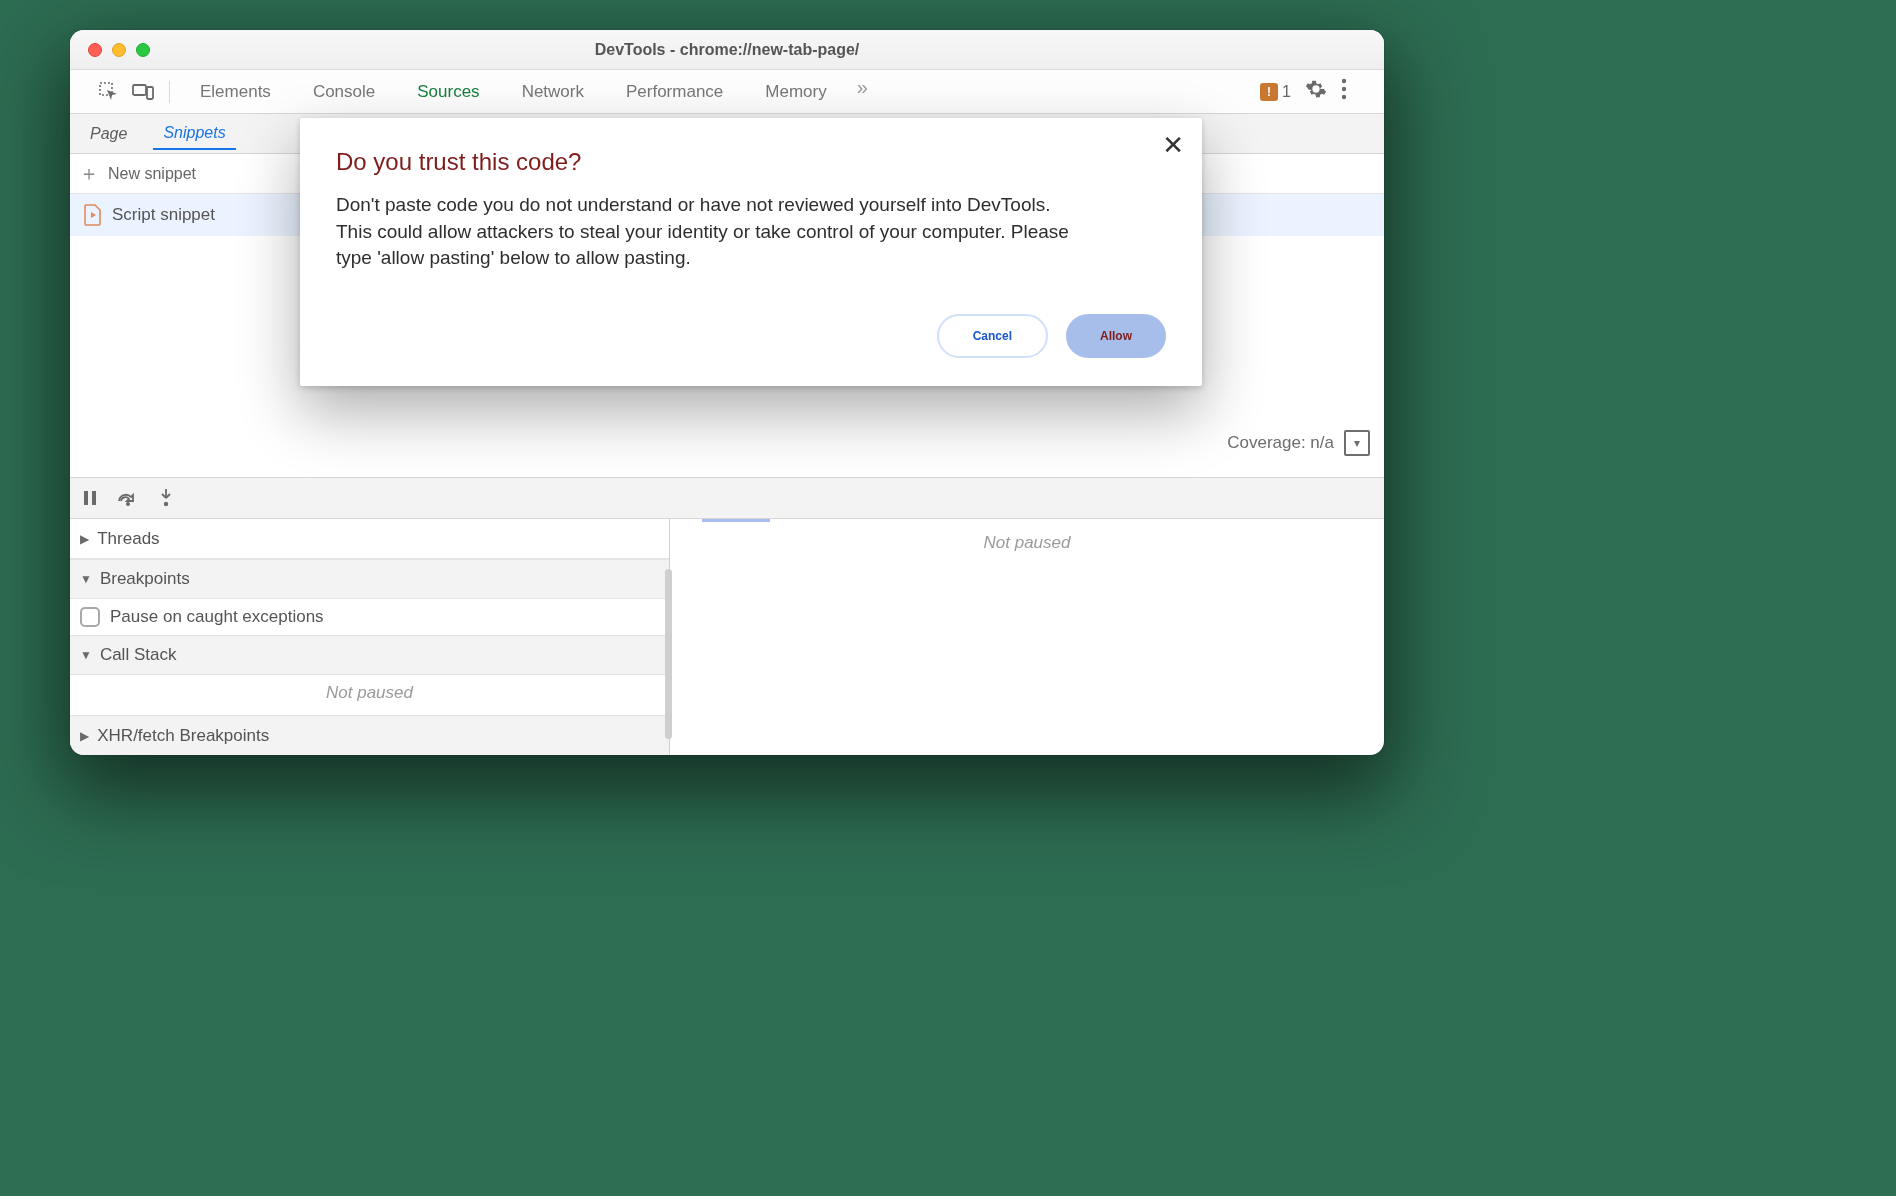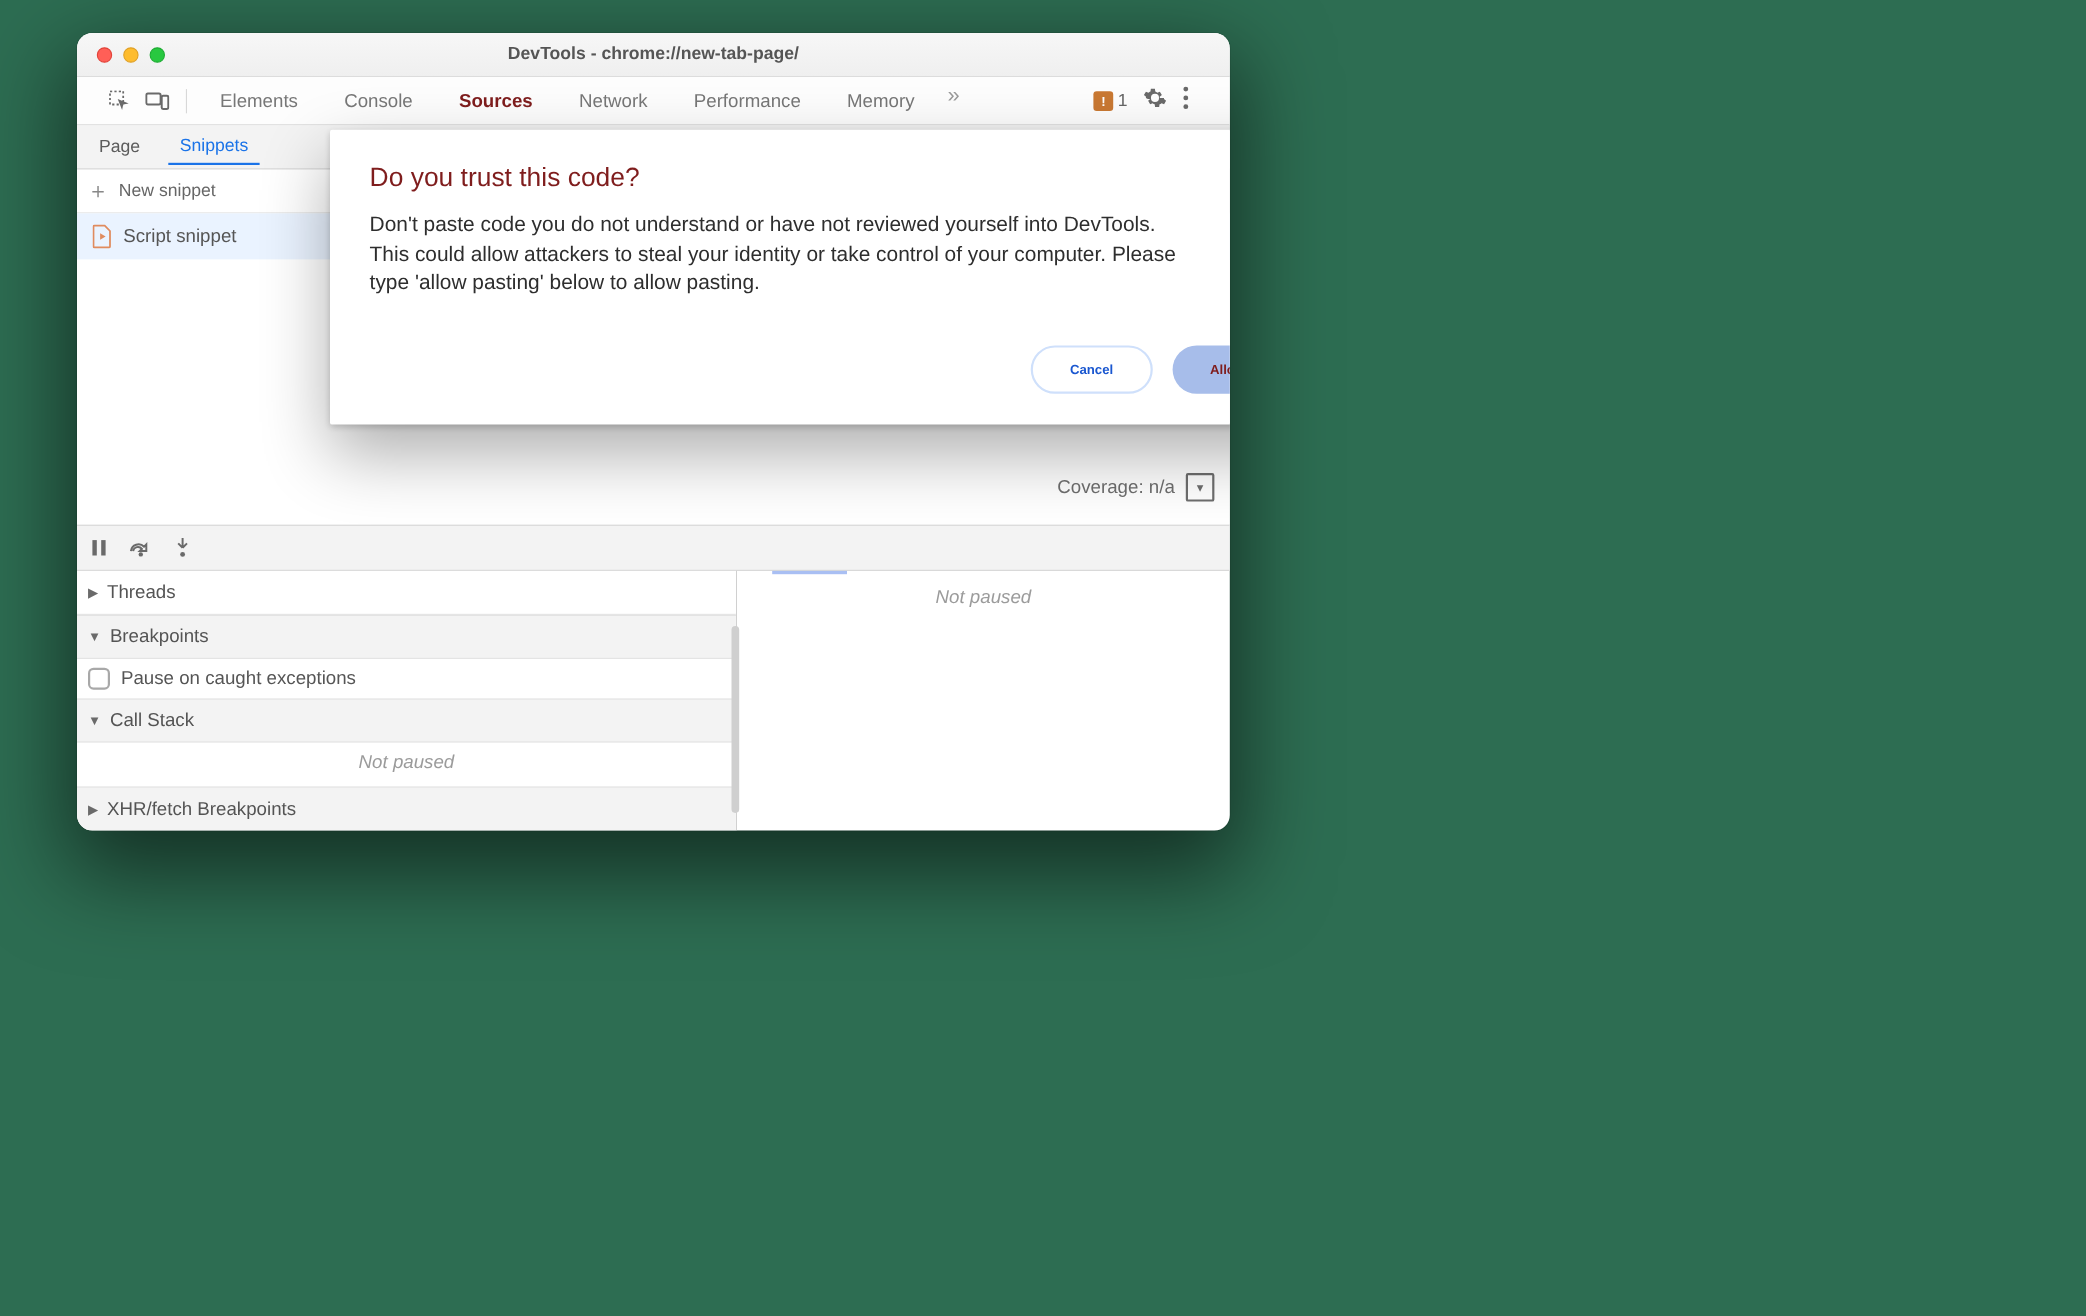--- a/index.html
+++ b/index.html
@@ -8,21 +8,21 @@
       background: #2d6d52;
       width: 1896px;
       height: 1196px;
       display: flex;
       align-items: flex-start;
       justify-content: flex-start;
       padding-top: 30px;
       padding-left: 70px;
     }
     .window {
-      width: 1048px;
+      width: 1314px;
       height: 725px;
       background: #ffffff;
       border-radius: 14px;
       box-shadow: 0 30px 80px 10px rgba(0,0,0,0.55), 0 0 0 1px rgba(0,0,0,0.08);
       overflow: hidden;
       display: flex;
       flex-direction: column;
       position: relative;
     }
     
@@ -56,40 +56,40 @@
       padding: 0 25px;
       gap: 6px;
       background: #fdfdfd;
       color: #666;
       font-size: 17px;
     }
     .toolbar .tool-icon { width: 28px; height: 28px; display:flex;align-items:center;justify-content:center; color:#676767;}
     .toolbar .divider { width:1px; height:22px; background:#d8d8d8; margin:0 6px;}
     .tabs { display:flex; gap: 18px; padding-left: 6px; flex:1;}
     .tab { padding: 6px 12px; color:#777; }
-    .tab.active { color:#7f1d1d;font-weight:bold; }
+    .tab.active { color:#15803d; }
     .toolbar-right { display:flex; align-items:center; gap:14px; padding-right:12px;}
     .warn-badge {
       display:flex; align-items:center; gap:4px;
       color:#666; font-size:16px;
     }
     .warn-icon-box{width:18px;height:18px;background:#c97832;border-radius:3px;display:flex;align-items:center;justify-content:center;color:#fff;font-size:12px;font-weight:bold;}
     .gear-icon, .kebab-icon { color:#6a6a6a; }
     
     .sub-toolbar {
       height: 40px;
       background: #f3f3f3;
       border-bottom: 1px solid #d6d6d6;
       display:flex; align-items:center;
       padding: 0 10px;
       gap: 16px;
       font-size: 16px;
       color:#5c5c5c;
     }
-    .subtab { padding:6px 10px; }
+    .subtab { padding:6px 10px;font-style:italic; }
     .subtab.active { color:#1a73e8; border-bottom:2px solid #1a73e8; }
     
     .new-row {
       height: 40px; border-bottom:1px solid #e4e4e4;
       display:flex;align-items:center;padding:0 8px;gap:8px;
       font-size:16px;color:#666;
     }
     .plus-icon{font-size:20px;color:#888;width:22px;text-align:center;}
     
     .file-row {

